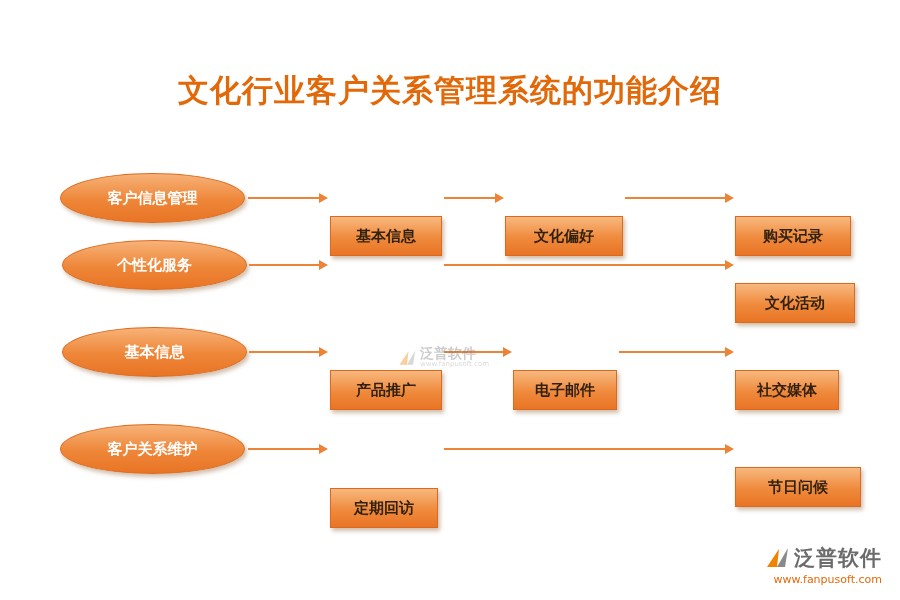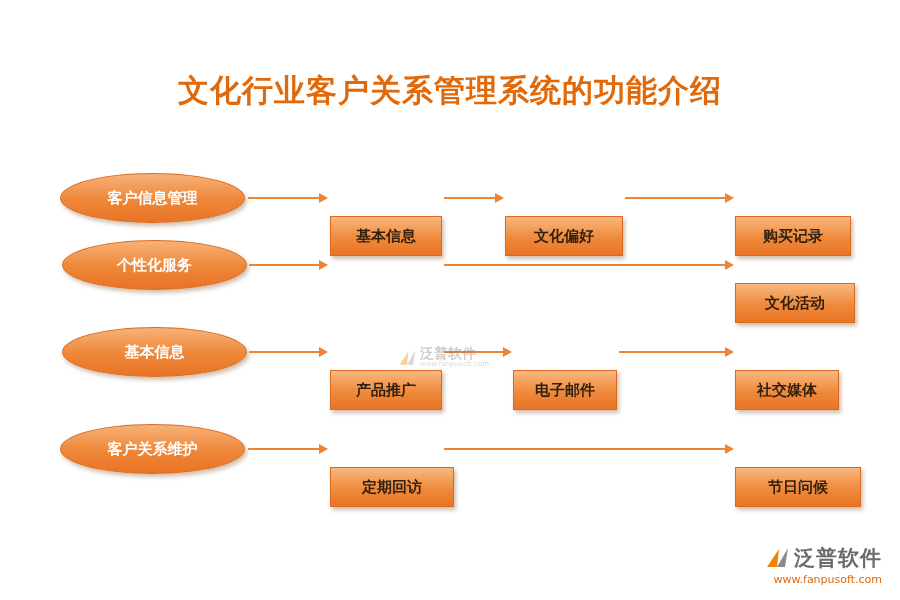--- a/index.html
+++ b/index.html
@@ -115,21 +115,21 @@
 
   <div class="ellipse" style="left:62px;top:327px">基本信息</div>
   <div class="box" style="left:330px;top:332px;width:112px">产品推广</div>
   <div class="box" style="left:513px;top:332px;width:104px">电子邮件</div>
   <div class="box" style="left:735px;top:332px;width:104px">社交媒体</div>
   <div class="arrow" style="left:249px;top:351px;width:71px"></div>
   <div class="arrow" style="left:444px;top:351px;width:60px"></div>
   <div class="arrow" style="left:619px;top:351px;width:107px"></div>
 
   <div class="ellipse" style="left:60px;top:424px">客户关系维护</div>
-  <div class="box" style="left:330px;top:429px;width:124px">定期回访</div>
+  <div class="box" style="left:330px;top:450px;width:108px">定期回访</div>
   <div class="box" style="left:735px;top:429px;width:126px">节日问候</div>
   <div class="arrow" style="left:248px;top:448px;width:72px"></div>
   <div class="arrow" style="left:444px;top:448px;width:282px"></div>
 
   <div class="watermark">
     <span>
       <svg class="logo-svg" width="18" height="18" viewBox="0 0 24 24">
         <path d="M2 21 L14 3 L12 21 Z" fill="#f08300"></path>
         <path d="M12 21 L23 2 L20 21 Z" fill="#9a9a9a"></path>
       </svg>

